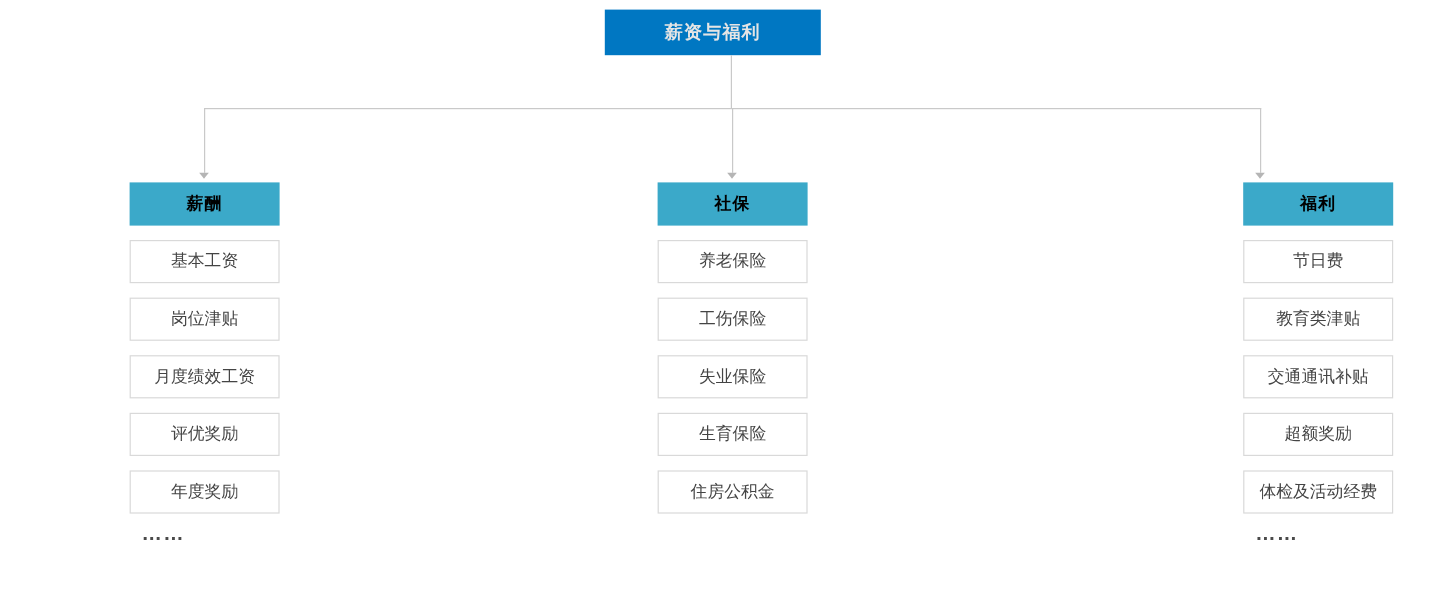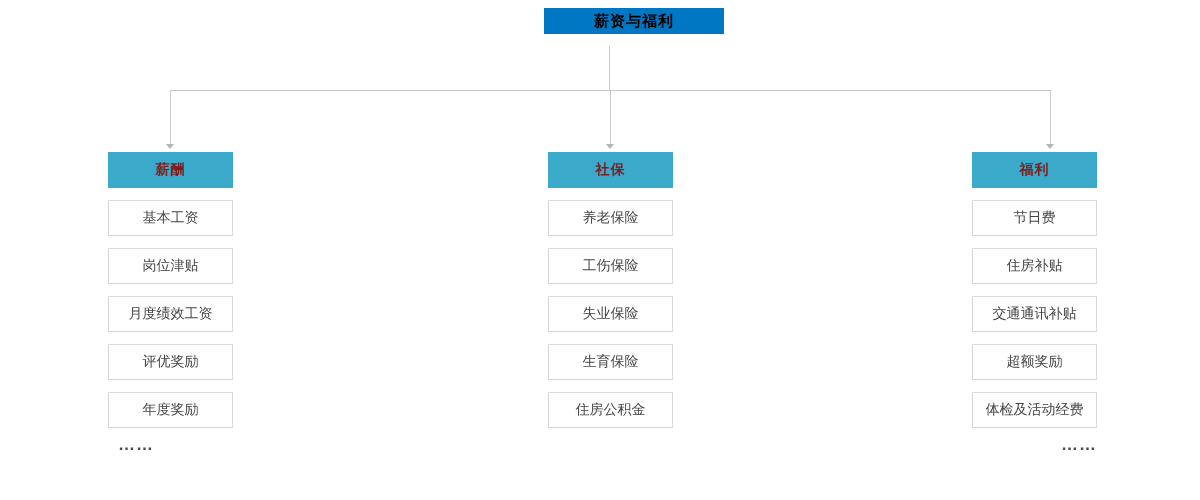--- a/index.html
+++ b/index.html
@@ -12,42 +12,42 @@
   }
   html,body{margin:0;padding:0;background:#ffffff;}
   .stage{
     position:relative;
     width:1200px;height:500px;
     background:#ffffff;
     font-family:"Liberation Sans","DejaVu Sans",sans-serif;
     overflow:hidden;
   }
   .root-node{
-    position:absolute;left:544px;top:8px;width:180px;height:26px;
+    position:absolute;left:504px;top:8px;width:180px;height:38px;
     background:var(--root-bg);
-    color:#000000;font-size:15px;font-weight:bold;
+    color:#e5e5e5;font-size:15px;font-weight:bold;
     display:flex;align-items:center;justify-content:center;
     letter-spacing:1px;
   }
   .vline,.hline{position:absolute;background:var(--line);}
   .vline{width:1px;}
   .hline{height:1px;}
   .arrow-down{
     position:absolute;width:0;height:0;
     border-left:4px solid transparent;
     border-right:4px solid transparent;
     border-top:5px solid #b5b5b5;
   }
   .column{
     position:absolute;top:152px;width:125px;
     display:flex;flex-direction:column;gap:12px;
   }
   .col-header{
     height:36px;background:var(--header-bg);
-    color:#7f1d1d;font-size:14px;font-weight:bold;
+    color:#000000;font-size:14px;font-weight:bold;
     display:flex;align-items:center;justify-content:center;
     letter-spacing:1px;
     flex:0 0 auto;
   }
   .item{
     height:36px;box-sizing:border-box;
     background:#ffffff;border:1px solid var(--item-border);
     color:var(--item-text);font-size:14px;
     display:flex;align-items:center;justify-content:center;
     white-space:nowrap;
@@ -88,23 +88,23 @@
 
   <div class="column" style="left:548px;">
     <div class="col-header">社保</div>
     <div class="item">养老保险</div>
     <div class="item">工伤保险</div>
     <div class="item">失业保险</div>
     <div class="item">生育保险</div>
     <div class="item">住房公积金</div>
   </div>
 
-  <div class="column" style="left:972px;text-align:right;">
+  <div class="column" style="left:1036px;">
     <div class="col-header">福利</div>
     <div class="item">节日费</div>
-    <div class="item">住房补贴</div>
+    <div class="item">教育类津贴</div>
     <div class="item">交通通讯补贴</div>
     <div class="item">超额奖励</div>
     <div class="item">体检及活动经费</div>
     <div class="more-dots">……</div>
   </div>
 
 </div>
 
 </body></html>

